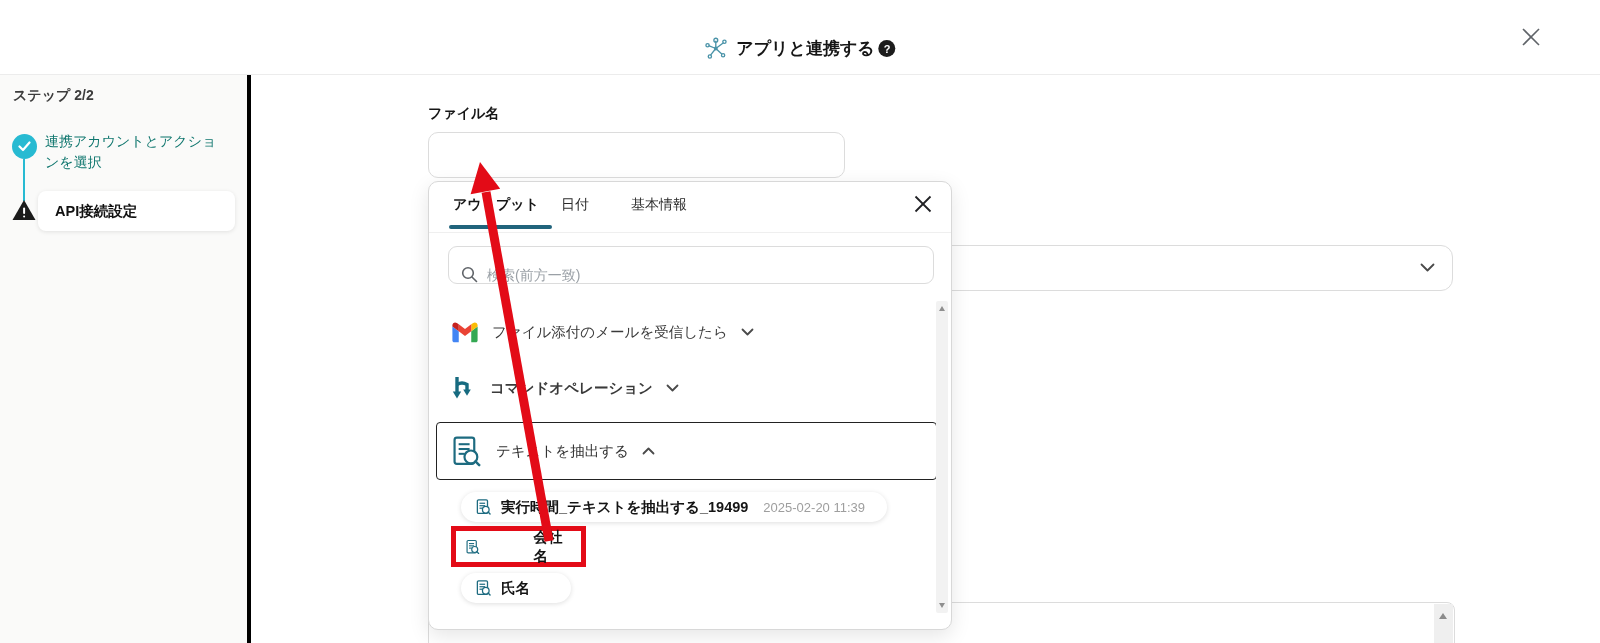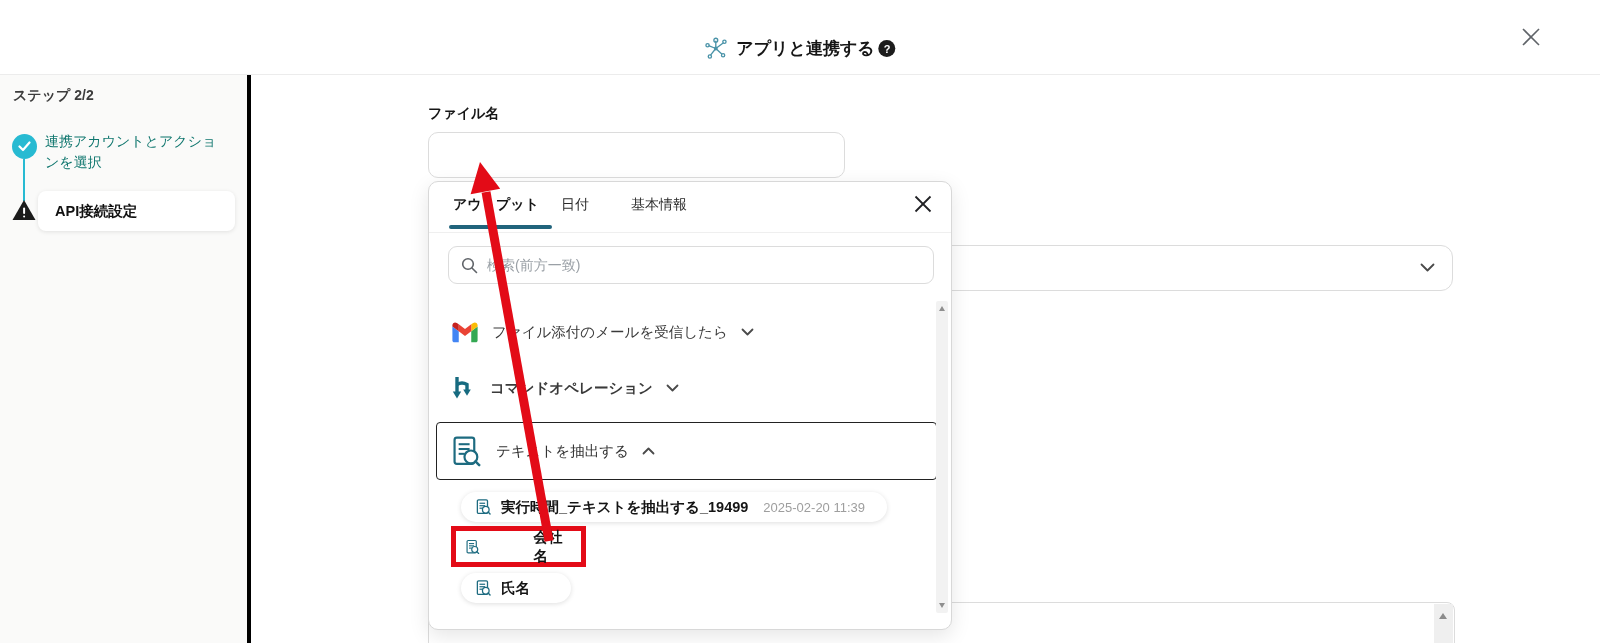--- a/index.html
+++ b/index.html
@@ -46,21 +46,21 @@
 
   
   .popup { position:absolute; left:428px; top:181px; width:524px; height:449px; background:#fff;
            border:1px solid #d8d8d8; border-radius:10px; box-shadow:0 6px 20px rgba(0,0,0,.10); z-index:10; }
   .tab { position:absolute; top:14px; font-size:14px; color:#2b2b2b; cursor:pointer; }
   .tab.active { font-weight:bold; color:#161616; }
   .tab-underline { position:absolute; left:20px; top:43px; width:103px; height:4px; background:#21647c; border-radius:3px; }
   .popup-close { position:absolute; left:484px; top:12px; width:20px; height:20px; cursor:pointer; }
   .popup-divider { position:absolute; left:0; top:50px; width:100%; height:1px; background:#efefef; }
   .search-box { position:absolute; left:19px; top:64px; width:486px; height:38px; border:1px solid #dcdcdc;
-                border-radius:9px; display:flex; align-items:center; padding:0 12px; gap:9px; background:#fff; }
+                border-radius:9px; display:flex; align-items:flex-end; padding:0 12px; gap:9px; background:#fff; }
   .search-box input { border:none; outline:none; flex:1; font-size:14px; color:#333; background:transparent;
                       font-family:"Liberation Sans","DejaVu Sans",sans-serif; }
   .search-box input::placeholder { color:#9aa0a6; }
 
   .group-row { position:absolute; display:flex; align-items:center; gap:13px; cursor:pointer; }
   .group-row .lbl { font-size:14.5px; color:#3a3a3a; }
   .row-gmail { left:22px; top:135px; height:30px; }
   .row-command { left:22px; top:191px; height:30px;font-weight:bold; }
   .extract-box { position:absolute; left:7px; top:240px; width:501px; height:58px; border:1.6px solid #222;
                  border-radius:4px; display:flex; align-items:center; padding-left:11px; gap:13px;

